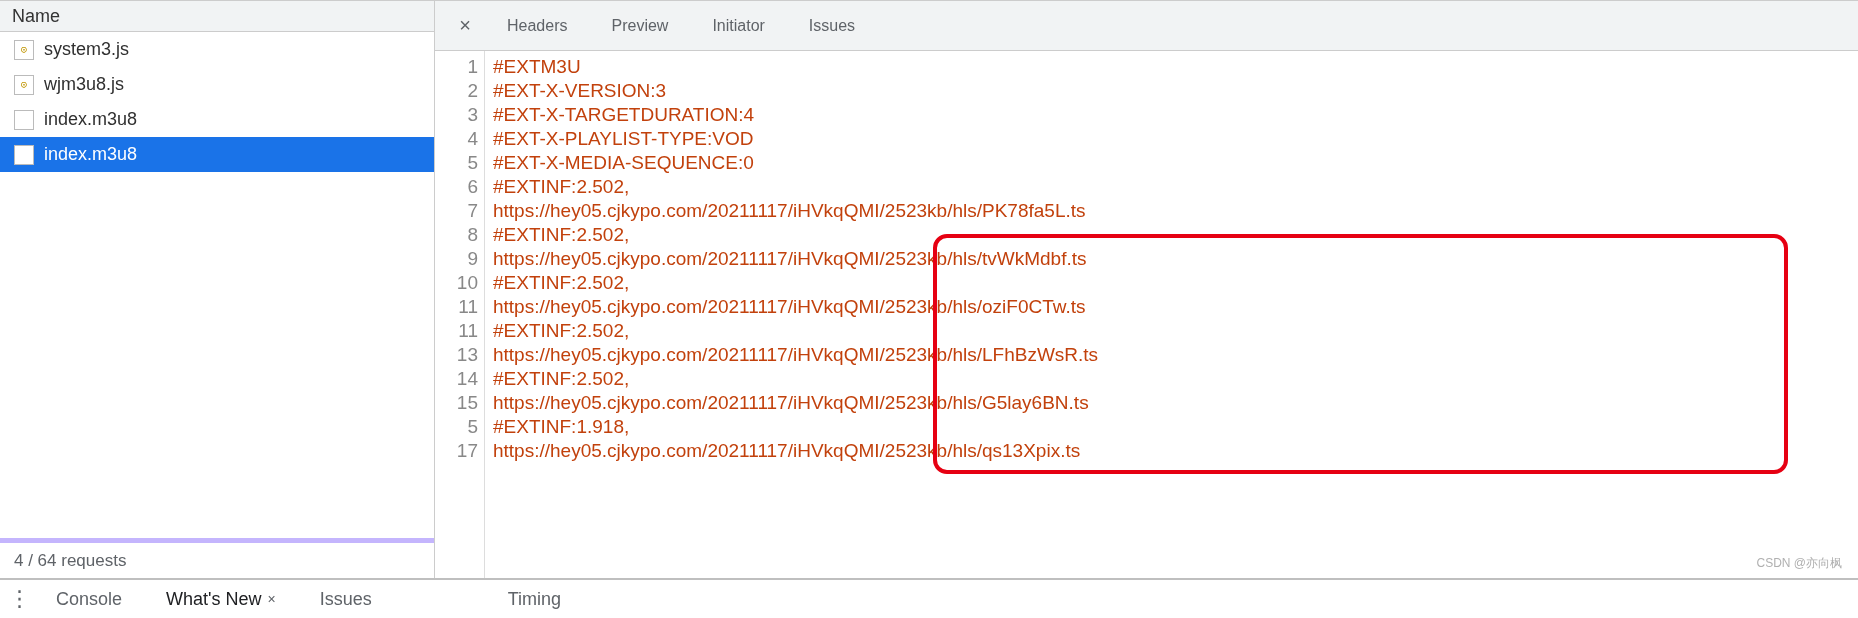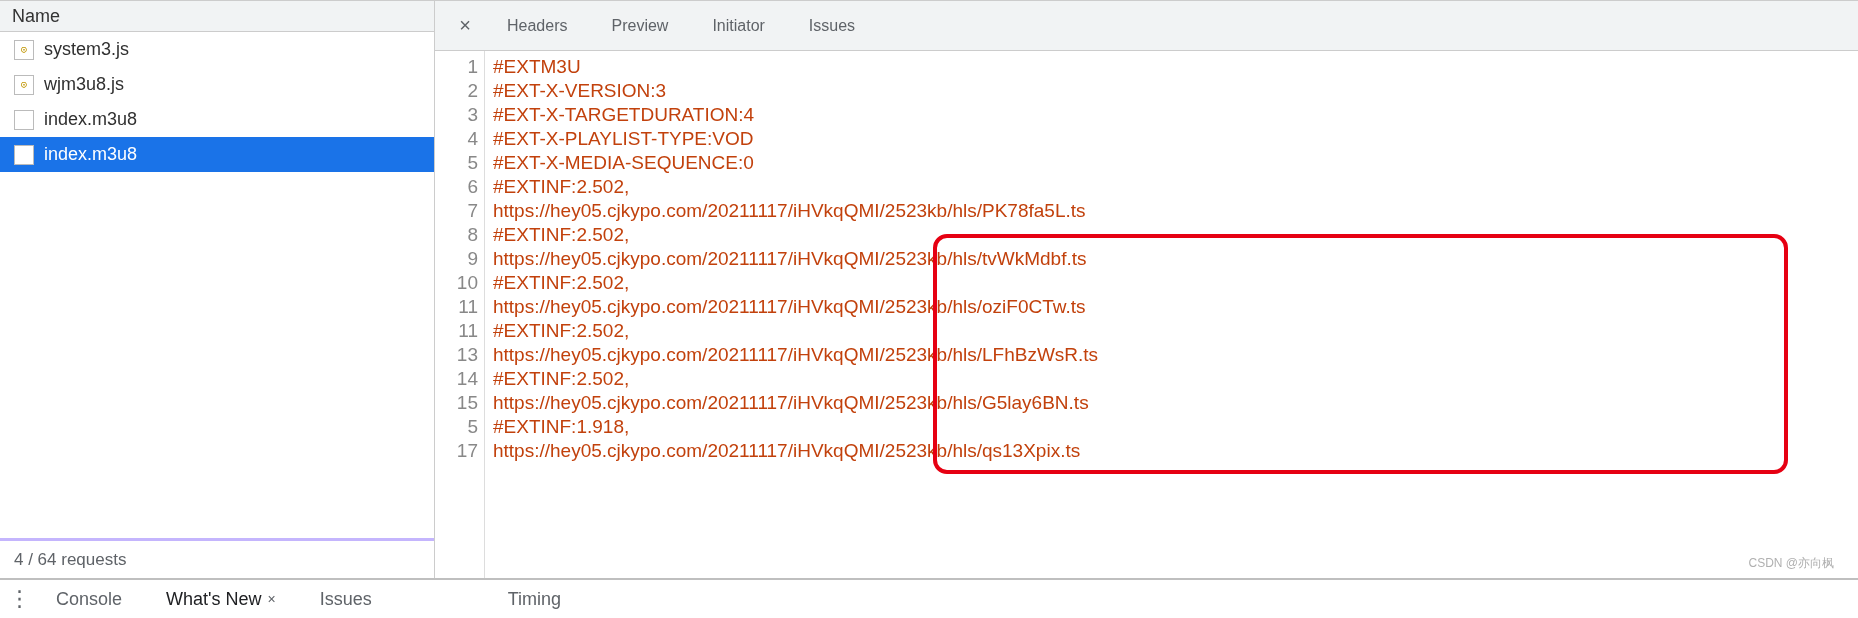--- a/index.html
+++ b/index.html
@@ -8,41 +8,41 @@
   
   .left-panel { width: 435px; display: flex; flex-direction: column; border-right: 1px solid #ccc; }
   .name-header { height: 31px; display: flex; align-items: center; padding-left: 12px; background: #f1f3f4; border-bottom: 1px solid #ccc; font-size: 18px; color: #333; }
   .request-list { flex: 1; overflow: auto; background: #fff; }
   .req-item { height: 35px; display: flex; align-items: center; padding-left: 14px; gap: 10px; font-size: 18px; color: #303030; cursor: pointer; }
   .req-item.selected { background: #1a73e8; color: #fff; }
   .ficon { width: 20px; height: 20px; display: inline-flex; align-items: center; justify-content: center; border: 1px solid #bbb; background: #fff; font-size: 11px; flex-shrink: 0; }
   .ficon.js { color: #c09500; font-family: monospace; }
   .ficon.doc { }
   .req-item.selected .ficon { background: #fff; }
-  .status-bar { height: 40px; border-top: 3px solid #c4b5fd; display: flex; align-items: center; color: #5f6368; font-size: 17px; gap: 45px; }
+  .status-bar { height: 40px; border-top: 5px solid #c4b5fd; display: flex; align-items: center; color: #5f6368; font-size: 17px; gap: 45px; }
   .status-seg { padding: 0 14px; border-right: 1px solid #ccc; height: 100%; display: flex; align-items: center; white-space: nowrap; }
   .status-seg:last-child { border-right: none; overflow: hidden; }
   
   .right-panel { flex: 1; display: flex; flex-direction: column; min-width: 0; }
   .tab-row { height: 50px; display: flex; align-items: center; background: #f1f3f4; border-bottom: 1px solid #ccc; gap: 0; padding-left: 10px; }
   .close-x { width: 40px; text-align: center; font-size: 20px; color: #5f6368; cursor: pointer; }
   .tab { padding: 7px 22px; height: 100%; display: flex; align-items: center; font-size: 16px; color: #5f6368; cursor: pointer; position: relative; }
   .tab.active { color: #202124; }
   .tab.active::after { content: ""; position: absolute; left: 0; right: 0; bottom: -1px; height: 3px; background: #1a73e8; }
   .response-area { flex: 1; display: flex; overflow: auto; background: #fff; position: relative; }
   .gutter { width: 50px; text-align: right; color: #888; user-select: none; padding-top: 4px; padding-right: 6px; font-family: Menlo, Consolas, monospace; font-size: 19px; line-height: 24px; border-right: 1px solid #ddd; }
   .code { flex: 1; padding-top: 4px; padding-left: 8px; font-family: Menlo, Consolas, monospace; font-size: 19px; line-height: 24px; white-space: pre; color: #c2410c; position: relative; }
   .highlight-box { position: absolute; border: 4px solid #e60012; border-radius: 14px; left: 498px; top: 183px; width: 855px; height: 240px; pointer-events: none; }
   
   .drawer { height: 40px; display: flex; align-items: center; border-top: 2px solid #bfbfbf; background: #fff; }
   .drawer .dots { width: 40px; text-align: center; font-size: 22px; color: #5f6368; letter-spacing: 1px; }
   .drawer .ditem { padding: 0 16px; font-size: 18px; color: #5f6368; cursor: pointer; display: flex; align-items: center; gap: 6px; }
   .drawer .ditem.active { color: #202124; }
   .drawer .dclose { font-size: 14px; color: #5f6368; }
-  .watermark { position: absolute; right: 24px; bottom: 46px; font-size: 12px; color: #b0b0b0; text-align: right; }
+  .watermark { position: absolute; right: 16px; bottom: 46px; font-size: 12px; color: #b0b0b0; text-align: right; }
 </style>
 </head>
 <body>
 
 <div class="top-split">
 
   <div class="left-panel">
     <div class="name-header">Name</div>
     <div class="request-list" id="request-list">
         <div class="req-item">

